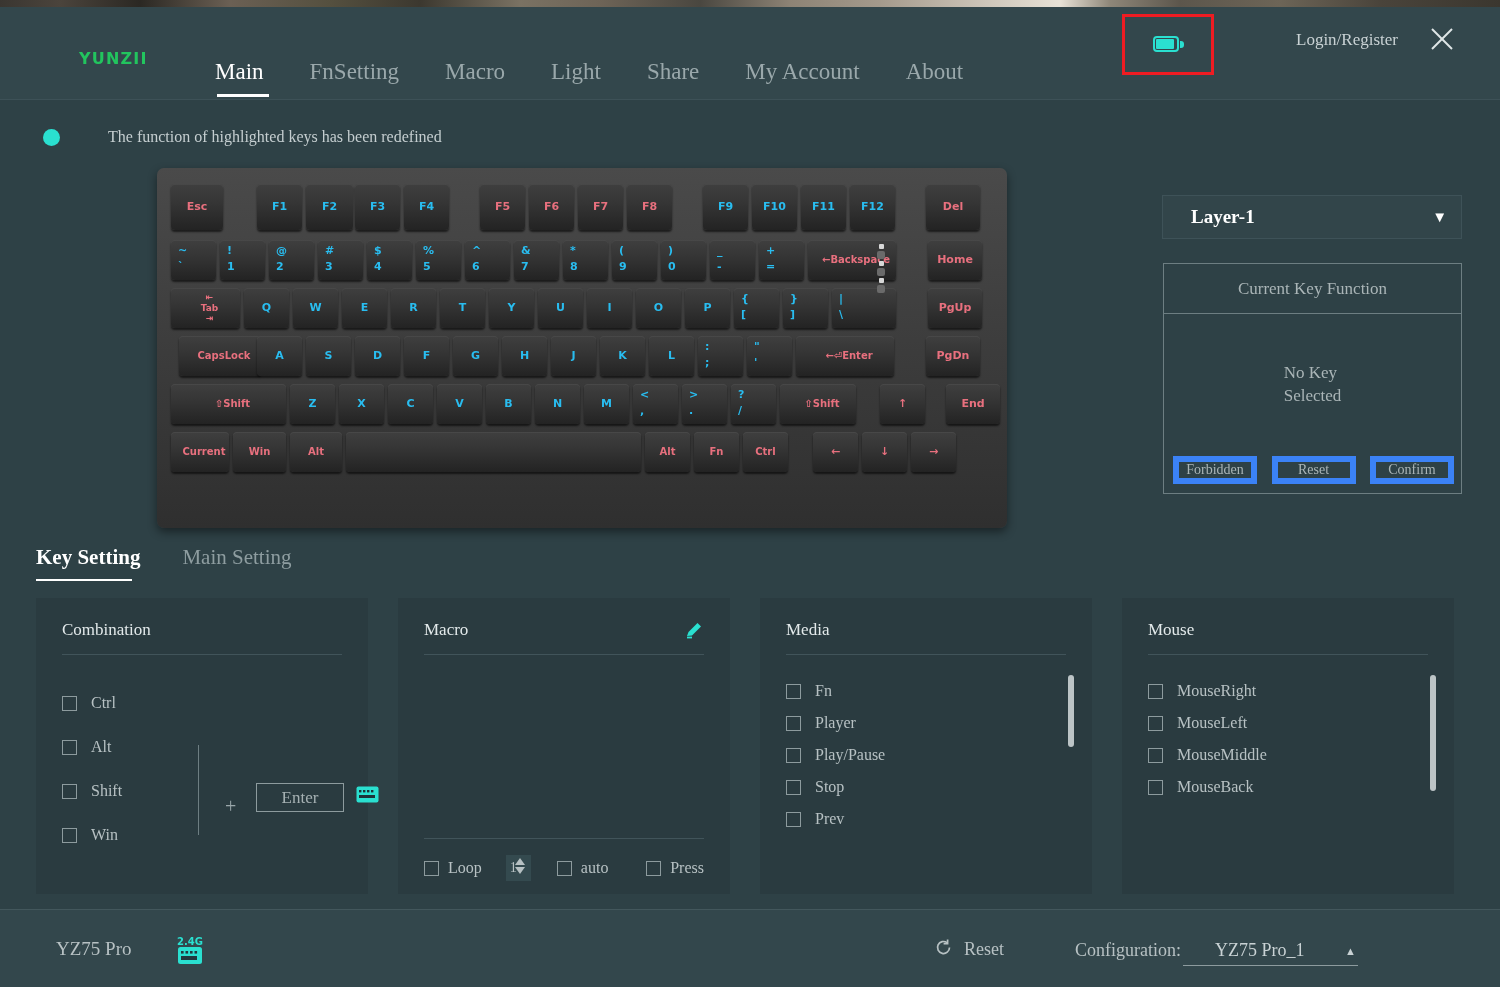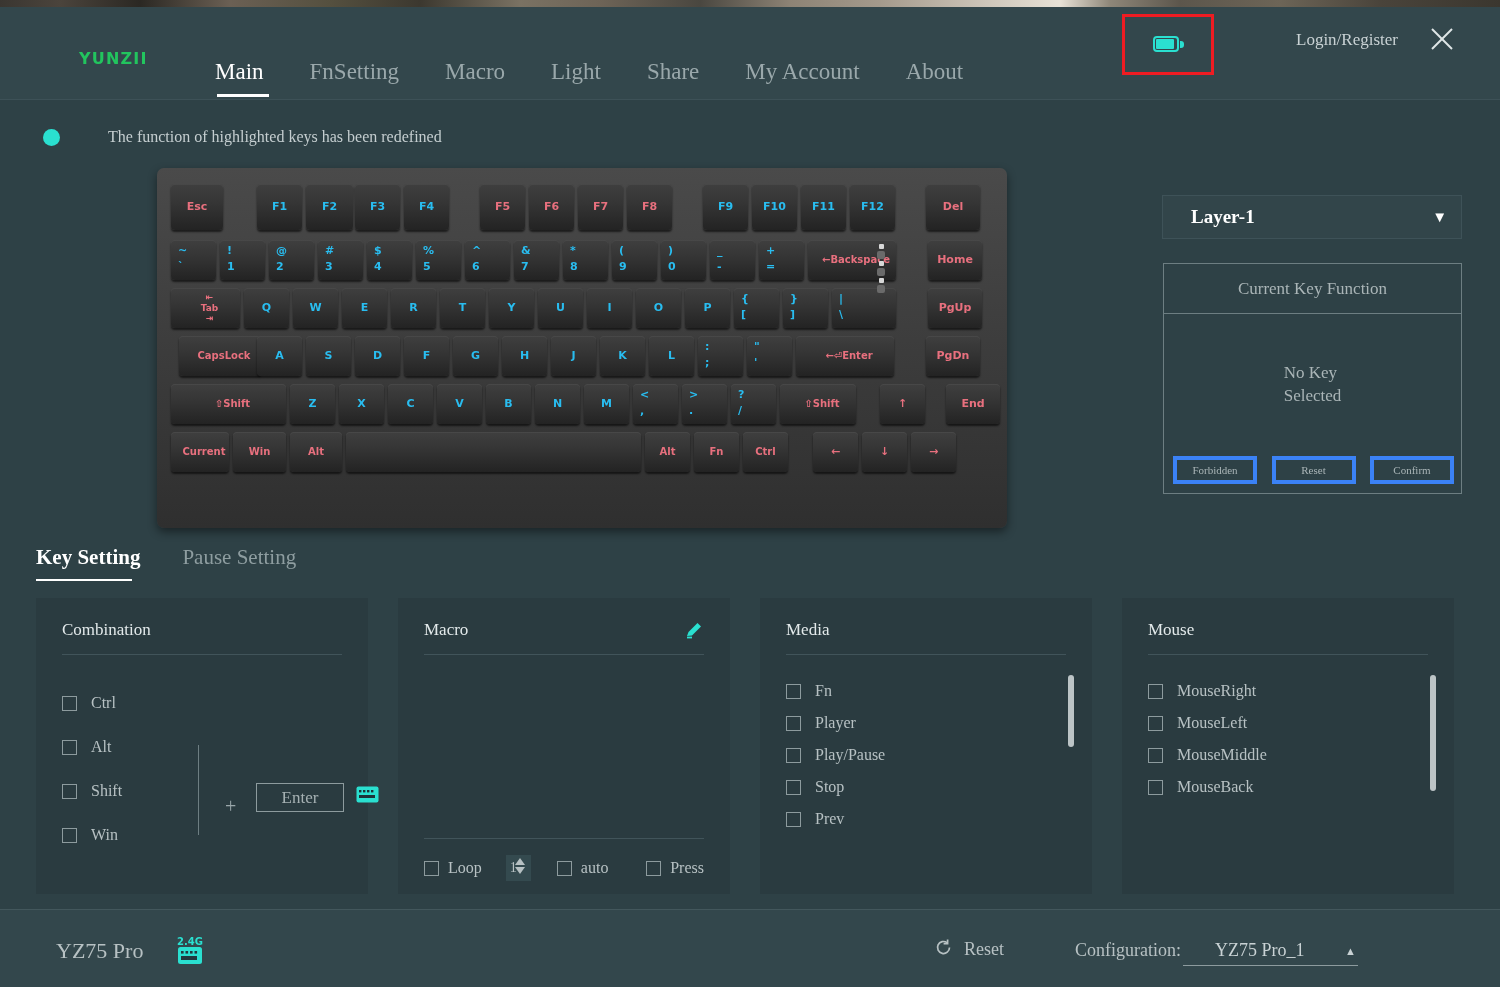--- a/index.html
+++ b/index.html
@@ -152,23 +152,23 @@
   }
   .ckf-nokey {
     font-size: 17px; color: #aab5b7; text-align: left; line-height: 1.35;
     margin-top: -38px;
   }
   .ckf-btns {
     position: absolute; left: 9px; bottom: 10px; width: 281px;
     display: flex; justify-content: space-between;
   }
   .ckf-btn {
-    width: 84px; height: 28px; border: 4px solid #3b82f6;
+    width: 84px; height: 28px; border: 6px solid #3b82f6;
     display: flex; align-items: center; justify-content: center;
-    font-size: 11px; color: #aab5b7; cursor: pointer; background: transparent;
+    font-size: 14px; color: #aab5b7; cursor: pointer; background: transparent;
     font-family: "Liberation Serif", serif;
   }
 
   
   .settabs { position: absolute; left: 36px; top: 545px; display: flex; align-items: flex-start; }
   .settab {
     position: relative; font-size: 21px; color: #8e9da0;
     padding-bottom: 11px; margin-right: 42px; cursor: pointer;
   }
   .settab.active { color: #ffffff; font-weight: bold; }
@@ -245,21 +245,21 @@
     position: absolute; right: -8px; top: 20px;
     width: 6px; height: 180px; background: transparent;
   }
   .scrollbar .thumb { width: 6px; background: #bcc4c6; border-radius: 3px; }
 
   
   .footer {
     position: absolute; left: 0; bottom: 0; width: 1500px; height: 78px;
     background: #33474c; border-top: 1px solid #43575c;
   }
-  .dev-name { position: absolute; left: 56px; top: 28px; font-size: 22px; color: #b7c1c3; }
+  .dev-name { position: absolute; left: 56px; top: 28px; font-size: 19px; color: #b7c1c3; }
   .dev-icon { position: absolute; left: 170px; top: 22px; width: 40px; height: 40px; }
   .reset-btn {
     position: absolute; left: 934px; top: 28px;
     display: flex; align-items: center; gap: 11px; cursor: pointer;
   }
   .reset-btn .lbl { font-size: 18px; color: #b7c1c3; }
   .config-label { position: absolute; left: 1075px; top: 30px; font-size: 18px; color: #b7c1c3; }
   .config-field {
     position: absolute; left: 1183px; top: 26px;
     width: 175px; border-bottom: 1px solid #8d9b9e; height: 30px;
@@ -648,21 +648,21 @@
     <div class="ckf-btns">
       <div class="ckf-btn">Forbidden</div>
       <div class="ckf-btn">Reset</div>
       <div class="ckf-btn">Confirm</div>
     </div>
   </div>
 </div>
 
 <div class="settabs" id="settabs-root">
     <div class="settab active">Key Setting</div>
-    <div class="settab">Pause Setting</div>
+    <div class="settab">Main Setting</div>
   </div>
 
 <div class="panels">
 
   <div class="panel">
     <div class="panel-head">
       <span class="panel-title">Combination</span>
     </div>
     <div class="combo-body">
       <div class="combo-list" id="combo-list">

